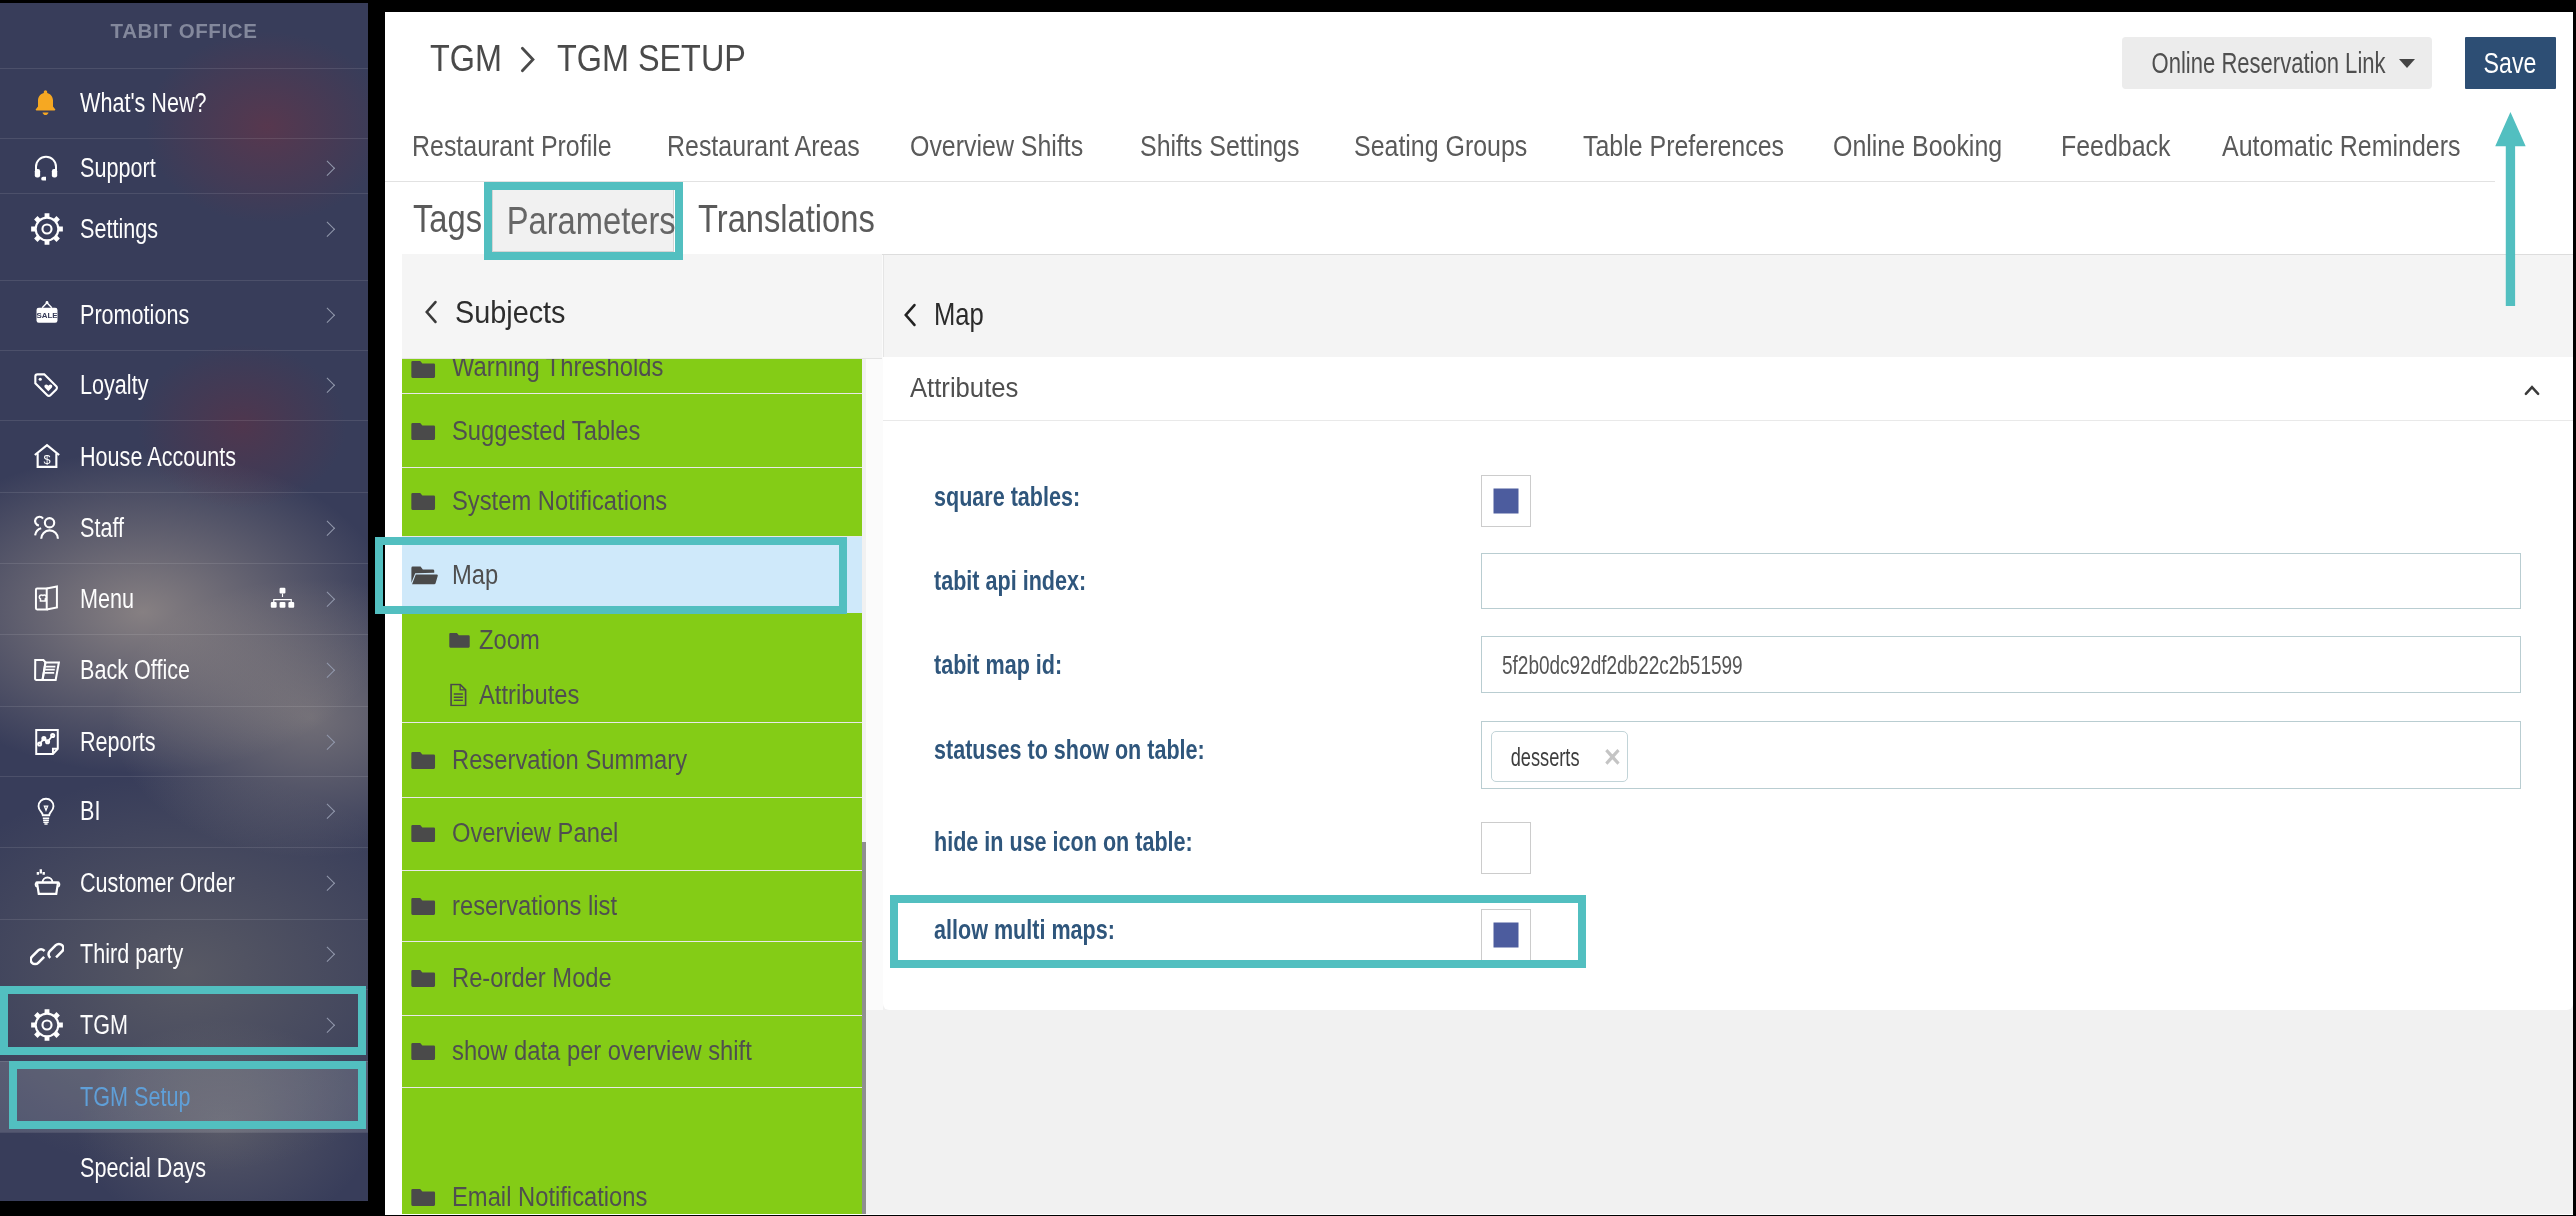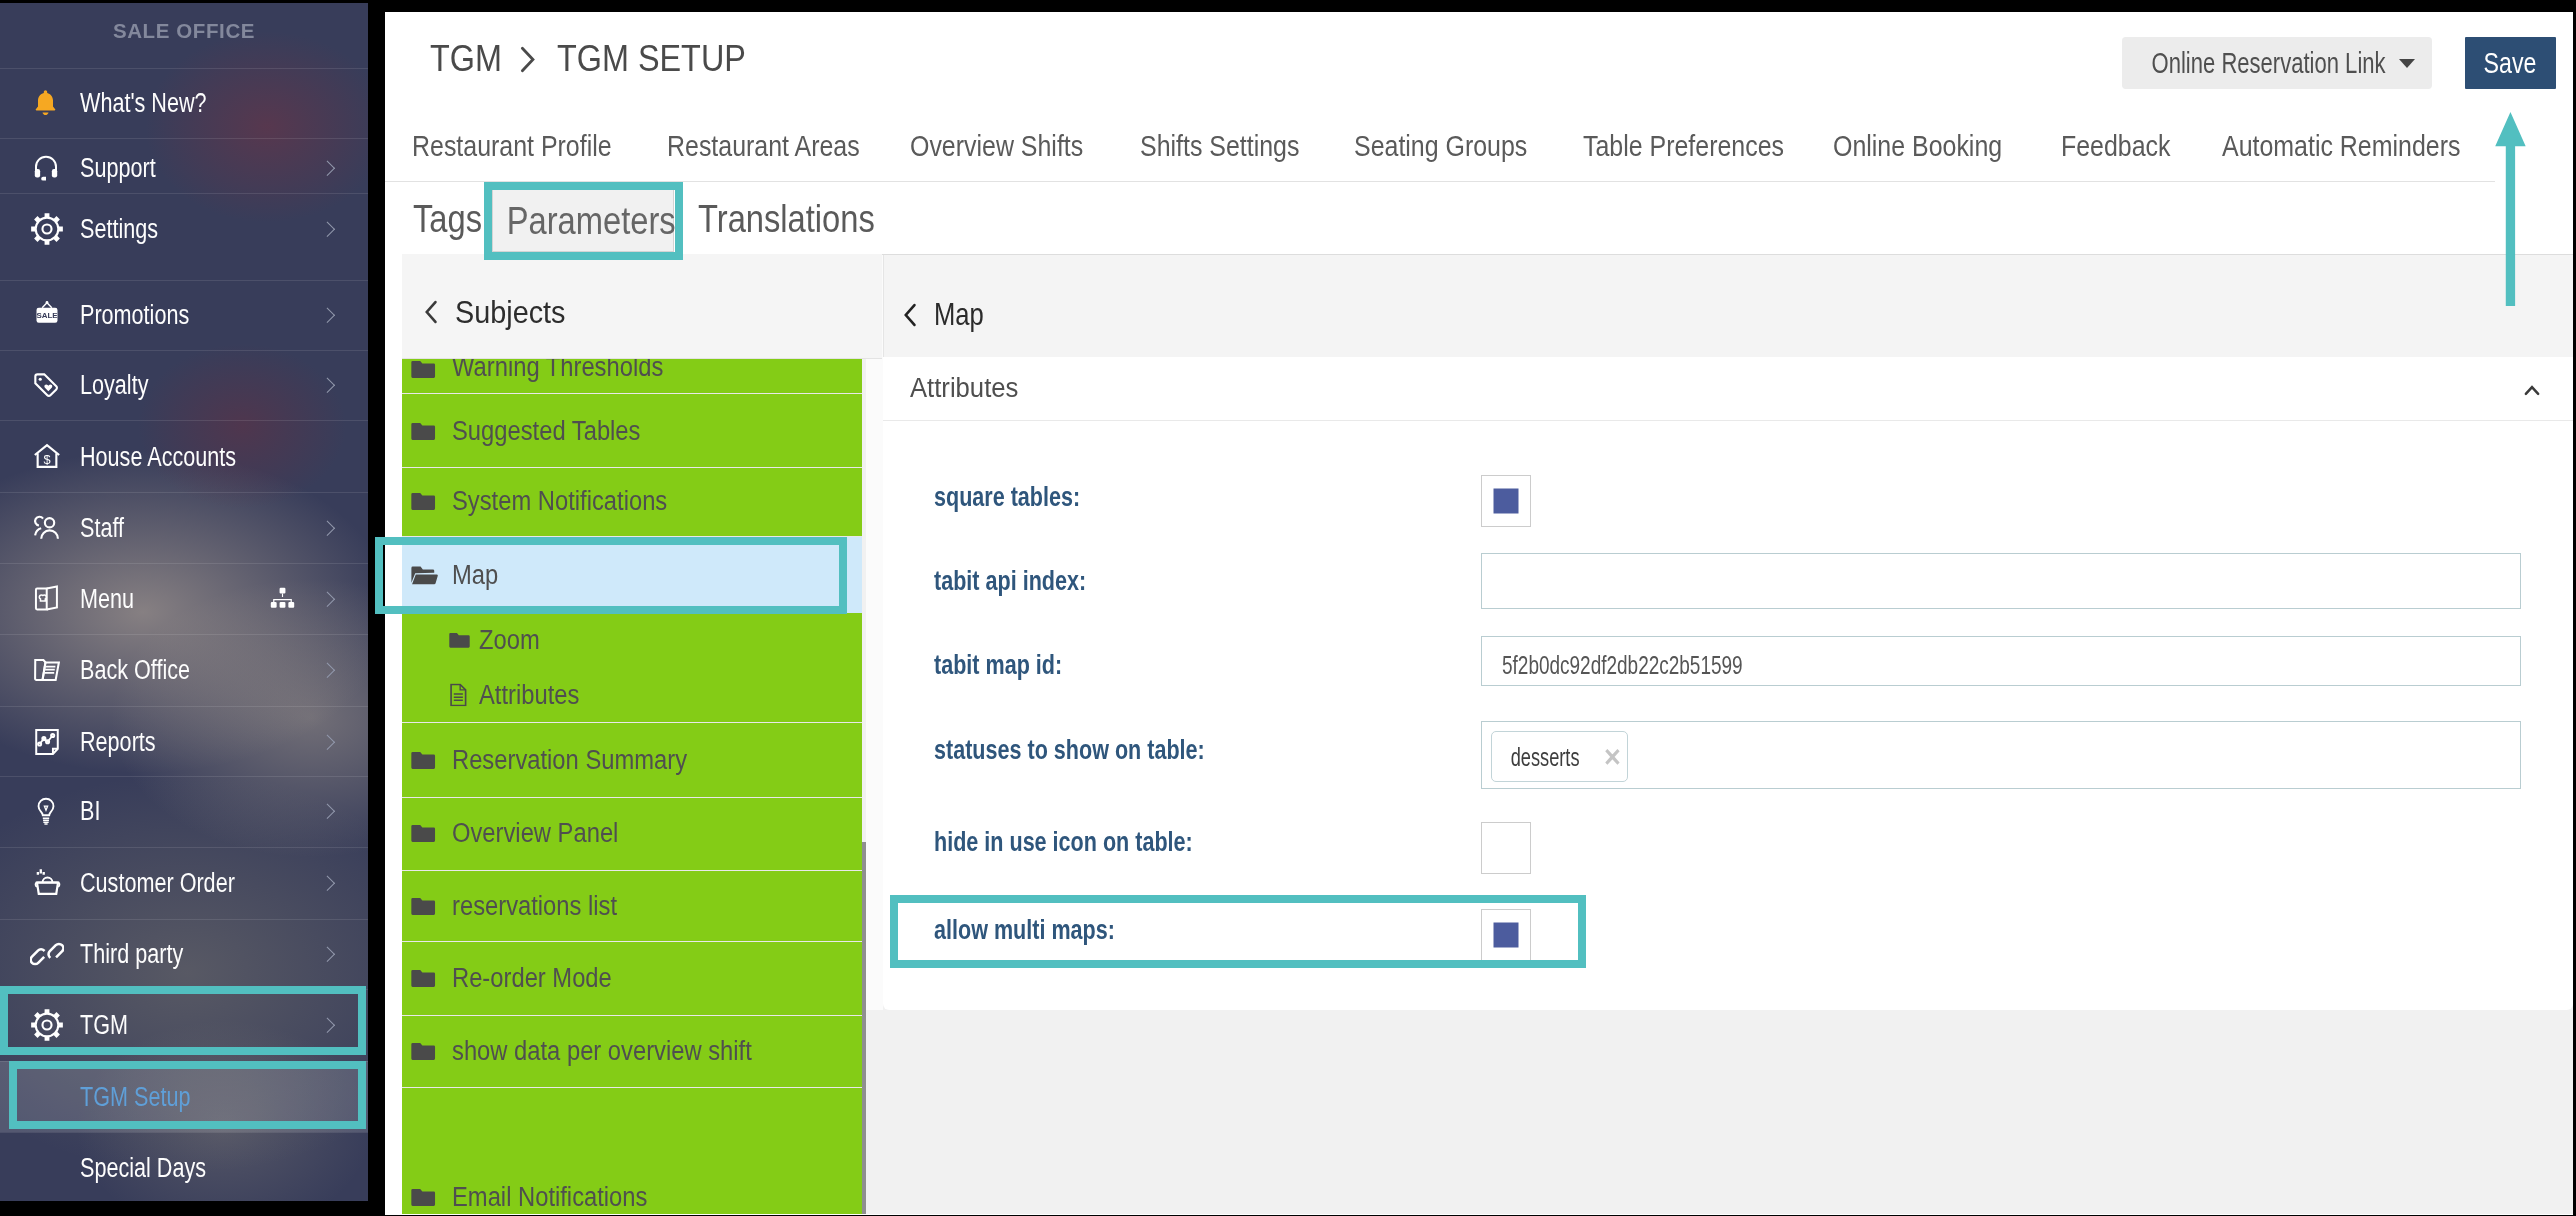--- a/index.html
+++ b/index.html
@@ -61,21 +61,21 @@
 .cbox{position:absolute;left:598px;width:50px;height:52px;background:#fff;border:1.2px solid #ccc}
 .cbox .in{position:absolute;left:50%;top:50%;transform:translate(-50%,-50%);width:25px;height:25px;background:#4c5c9e}
 .inp{position:absolute;left:598px;width:1040px;background:#fff;border:1.2px solid #b9cdd1;font-size:26px;color:#555}
 
 .ann{position:absolute;border:8px solid #52bfc0;z-index:50}
 #arrow{position:absolute;z-index:50}
 </style></head>
 <body>
 <div id="sb">
   <div id="sbbg"></div>
-  <div id="sbtitle">SALE OFFICE</div>
+  <div id="sbtitle">TABIT OFFICE</div>
   <div class="srow" style="top:65px;height:70px">
     <svg class="ic" width="31" height="31" viewBox="0 0 24 24">
         <path fill="#f6a822" d="M12 2.2c-.7 0-1.3.6-1.3 1.3v.7C8 4.9 6.2 7.2 6.2 10v4.8l-1.7 2.1c-.3.4 0 .9.5.9h14c.5 0 .8-.5.5-.9l-1.7-2.1V10c0-2.8-1.8-5.1-4.5-5.8v-.7c0-.7-.6-1.3-1.3-1.3z"></path>
         <path fill="#f6a822" d="M14.3 19.3c-.2 1.1-1.2 2-2.3 2s-2.1-.9-2.3-2z"></path>
       </svg>
     <span class="lbl">What's New?</span>
   </div>
   <div class="srow" style="top:135px;height:60px">
     <svg class="ic" width="32" height="32" viewBox="0 0 24 24" fill="none" stroke="#fff" stroke-width="1.5">
         <path d="M4.5 14v-3a7.5 7.5 0 0 1 15 0v3"></path>
@@ -341,21 +341,21 @@
             <path d="M3 16 L13 5 L23 16" stroke="#3a3a3a" stroke-width="4" fill="none" stroke-linecap="round"></path>
           </svg>
         </div>
       <span class="flabel" style="top:140px">square tables:</span>
       <div class="cbox" style="top:118px">
           <span class="in"></span>
         </div>
       <span class="flabel" style="top:224px">tabit api index:</span>
       <div class="inp" style="top:196px;height:56px"></div>
       <span class="flabel" style="top:308px">tabit map id:</span>
-      <div class="inp" style="top:279px;height:50px;line-height:56px;padding-left:20px;white-space:nowrap"><span style="display:inline-block;transform:scaleX(.73);transform-origin:left center">5f2b0dc92df2db22c2b51599</span></div>
+      <div class="inp" style="top:279px;height:57px;line-height:56px;padding-left:20px;white-space:nowrap"><span style="display:inline-block;transform:scaleX(.73);transform-origin:left center">5f2b0dc92df2db22c2b51599</span></div>
       <span class="flabel" style="top:393px">statuses to show on table:</span>
       <div class="inp" style="top:364px;height:68px"></div>
       <div style="position:absolute;left:608px;top:374px;width:137px;height:51px;background:#fff;border:0.6px solid #c2d4d8;border-radius:5px;font-size:26px;color:#3d3d3d;line-height:50px;text-align:center;white-space:nowrap"><span style="display:inline-block;transform:scaleX(.7);transform-origin:center">desserts</span> <span style="display:inline-block;color:#c4c4c4;font-size:25px;font-weight:700;transform:scaleX(.9)">✕</span></div>
       <span class="flabel" style="top:485px">hide in use icon on table:</span>
       <div class="cbox" style="top:465px"></div>
       <span class="flabel" style="top:573px">allow multi maps:</span>
       <div class="cbox" style="top:552px">
           <span class="in"></span>
         </div>
     </div>

